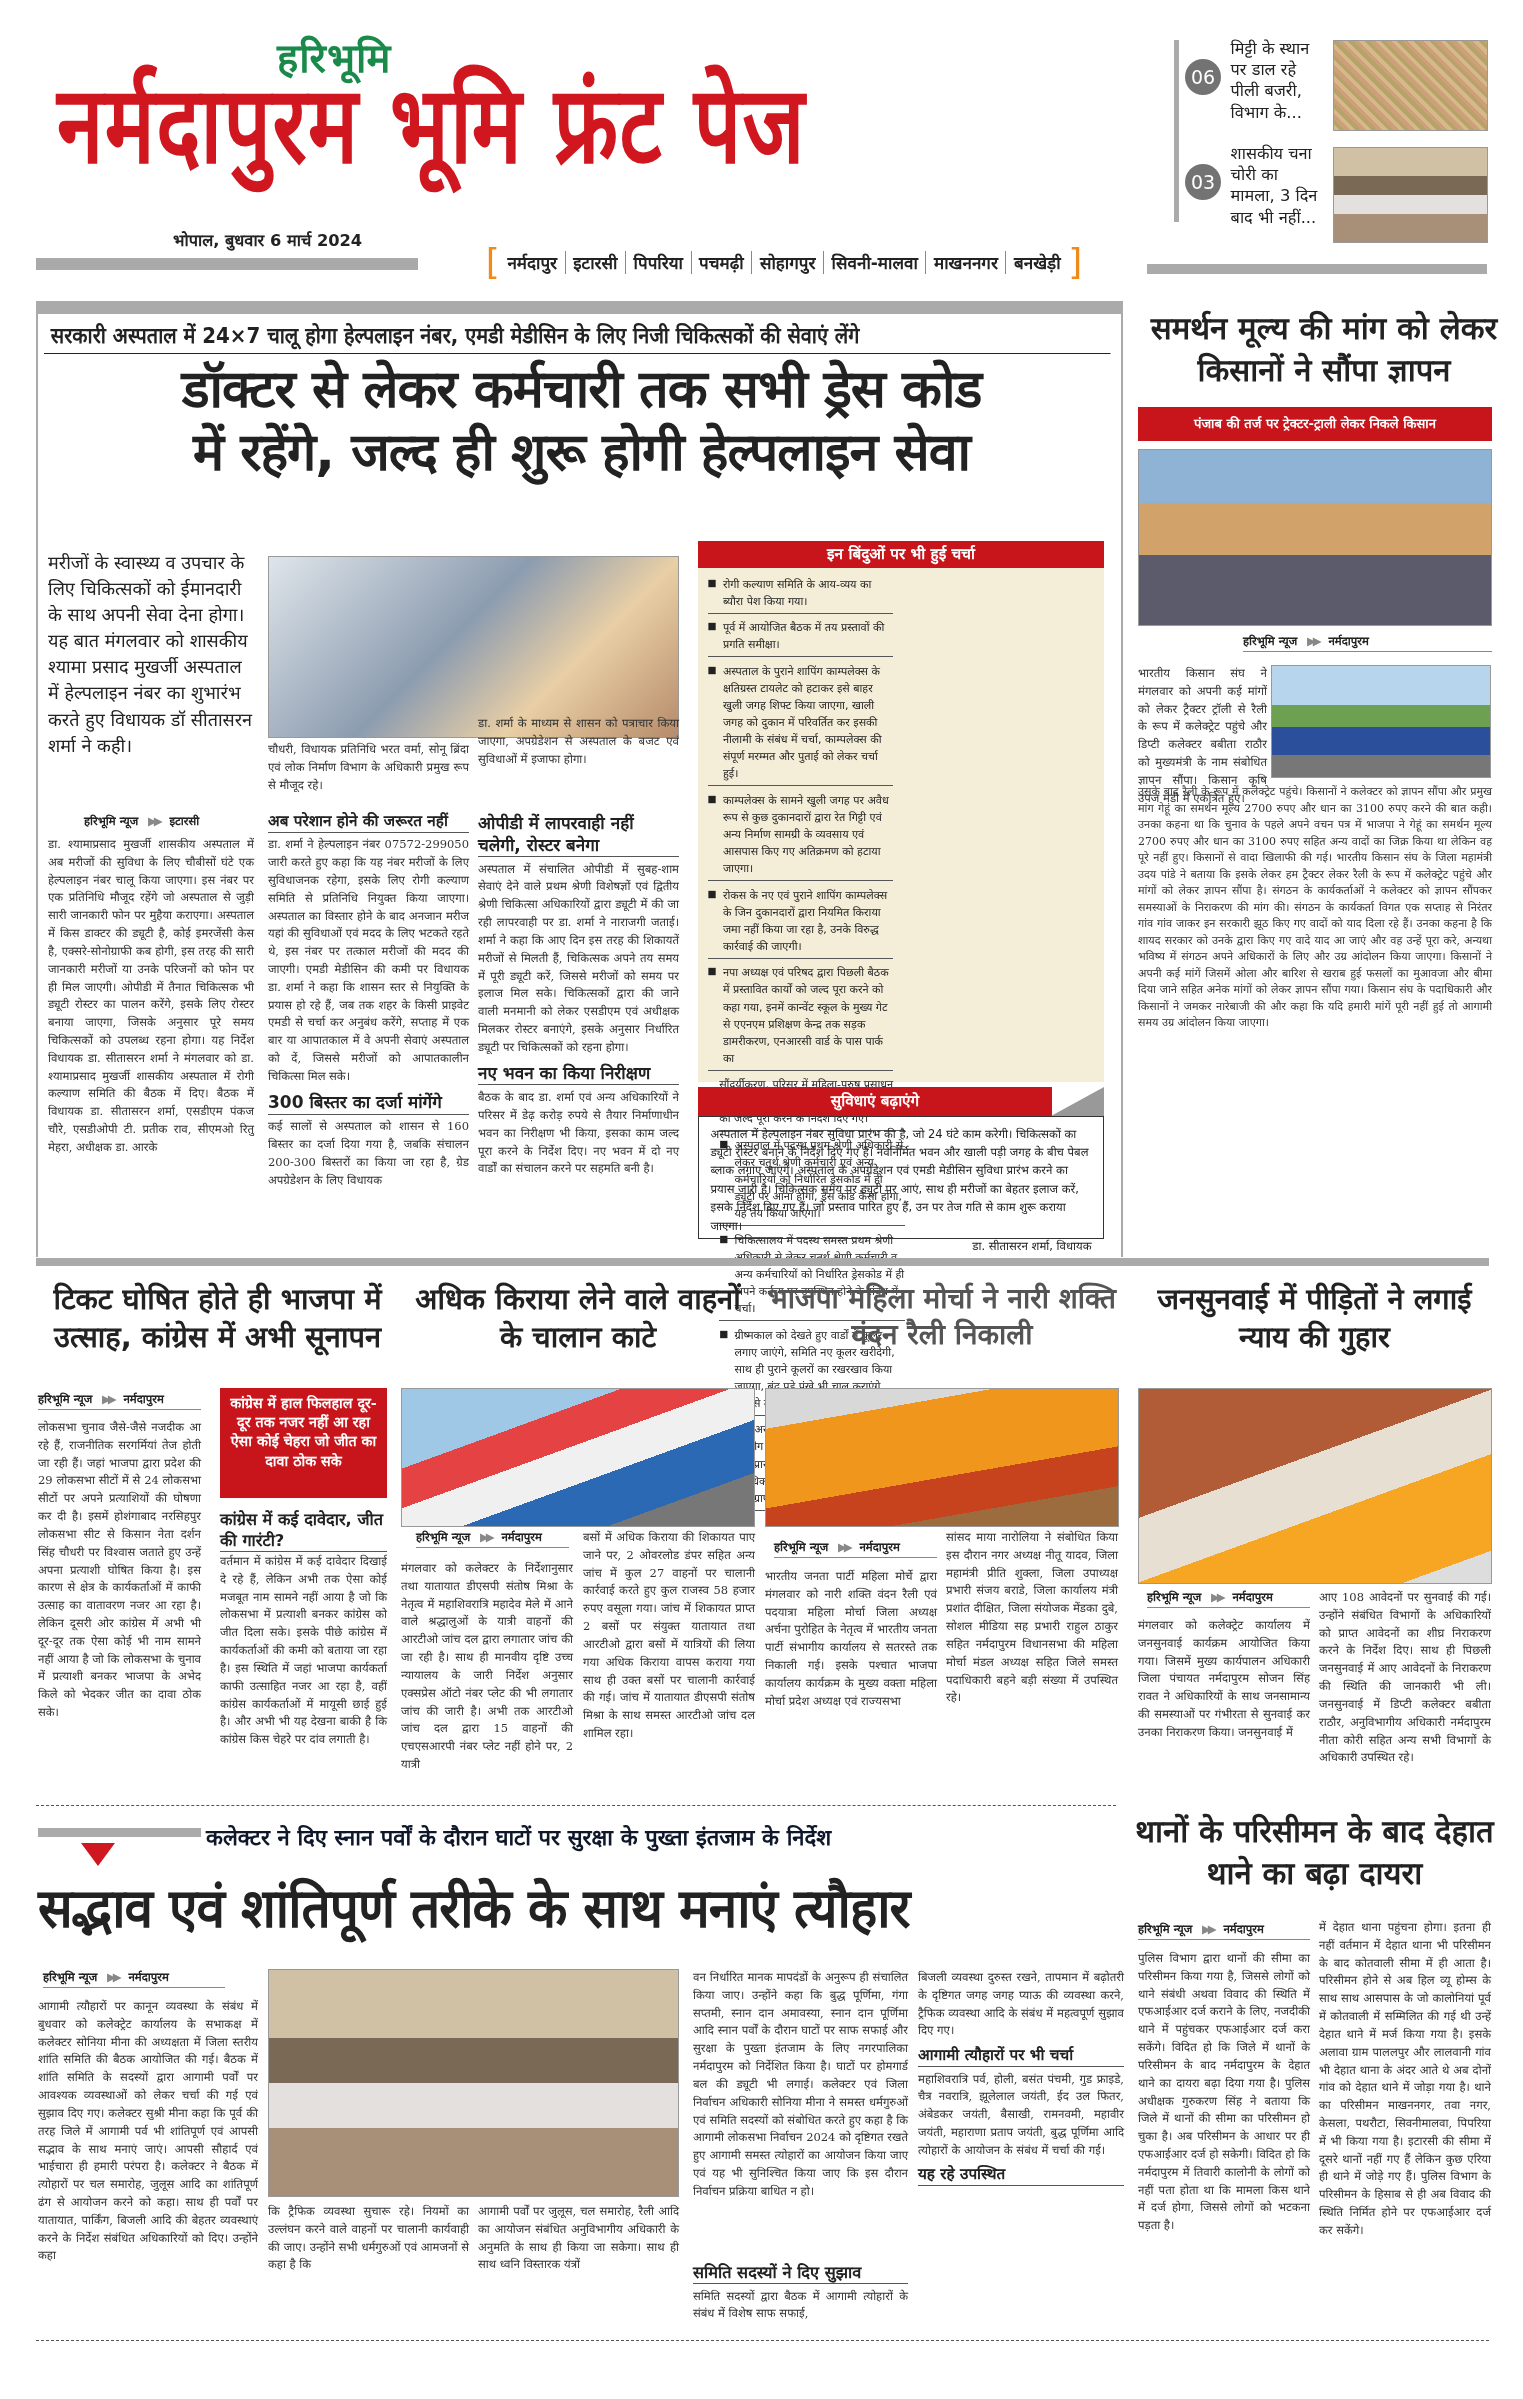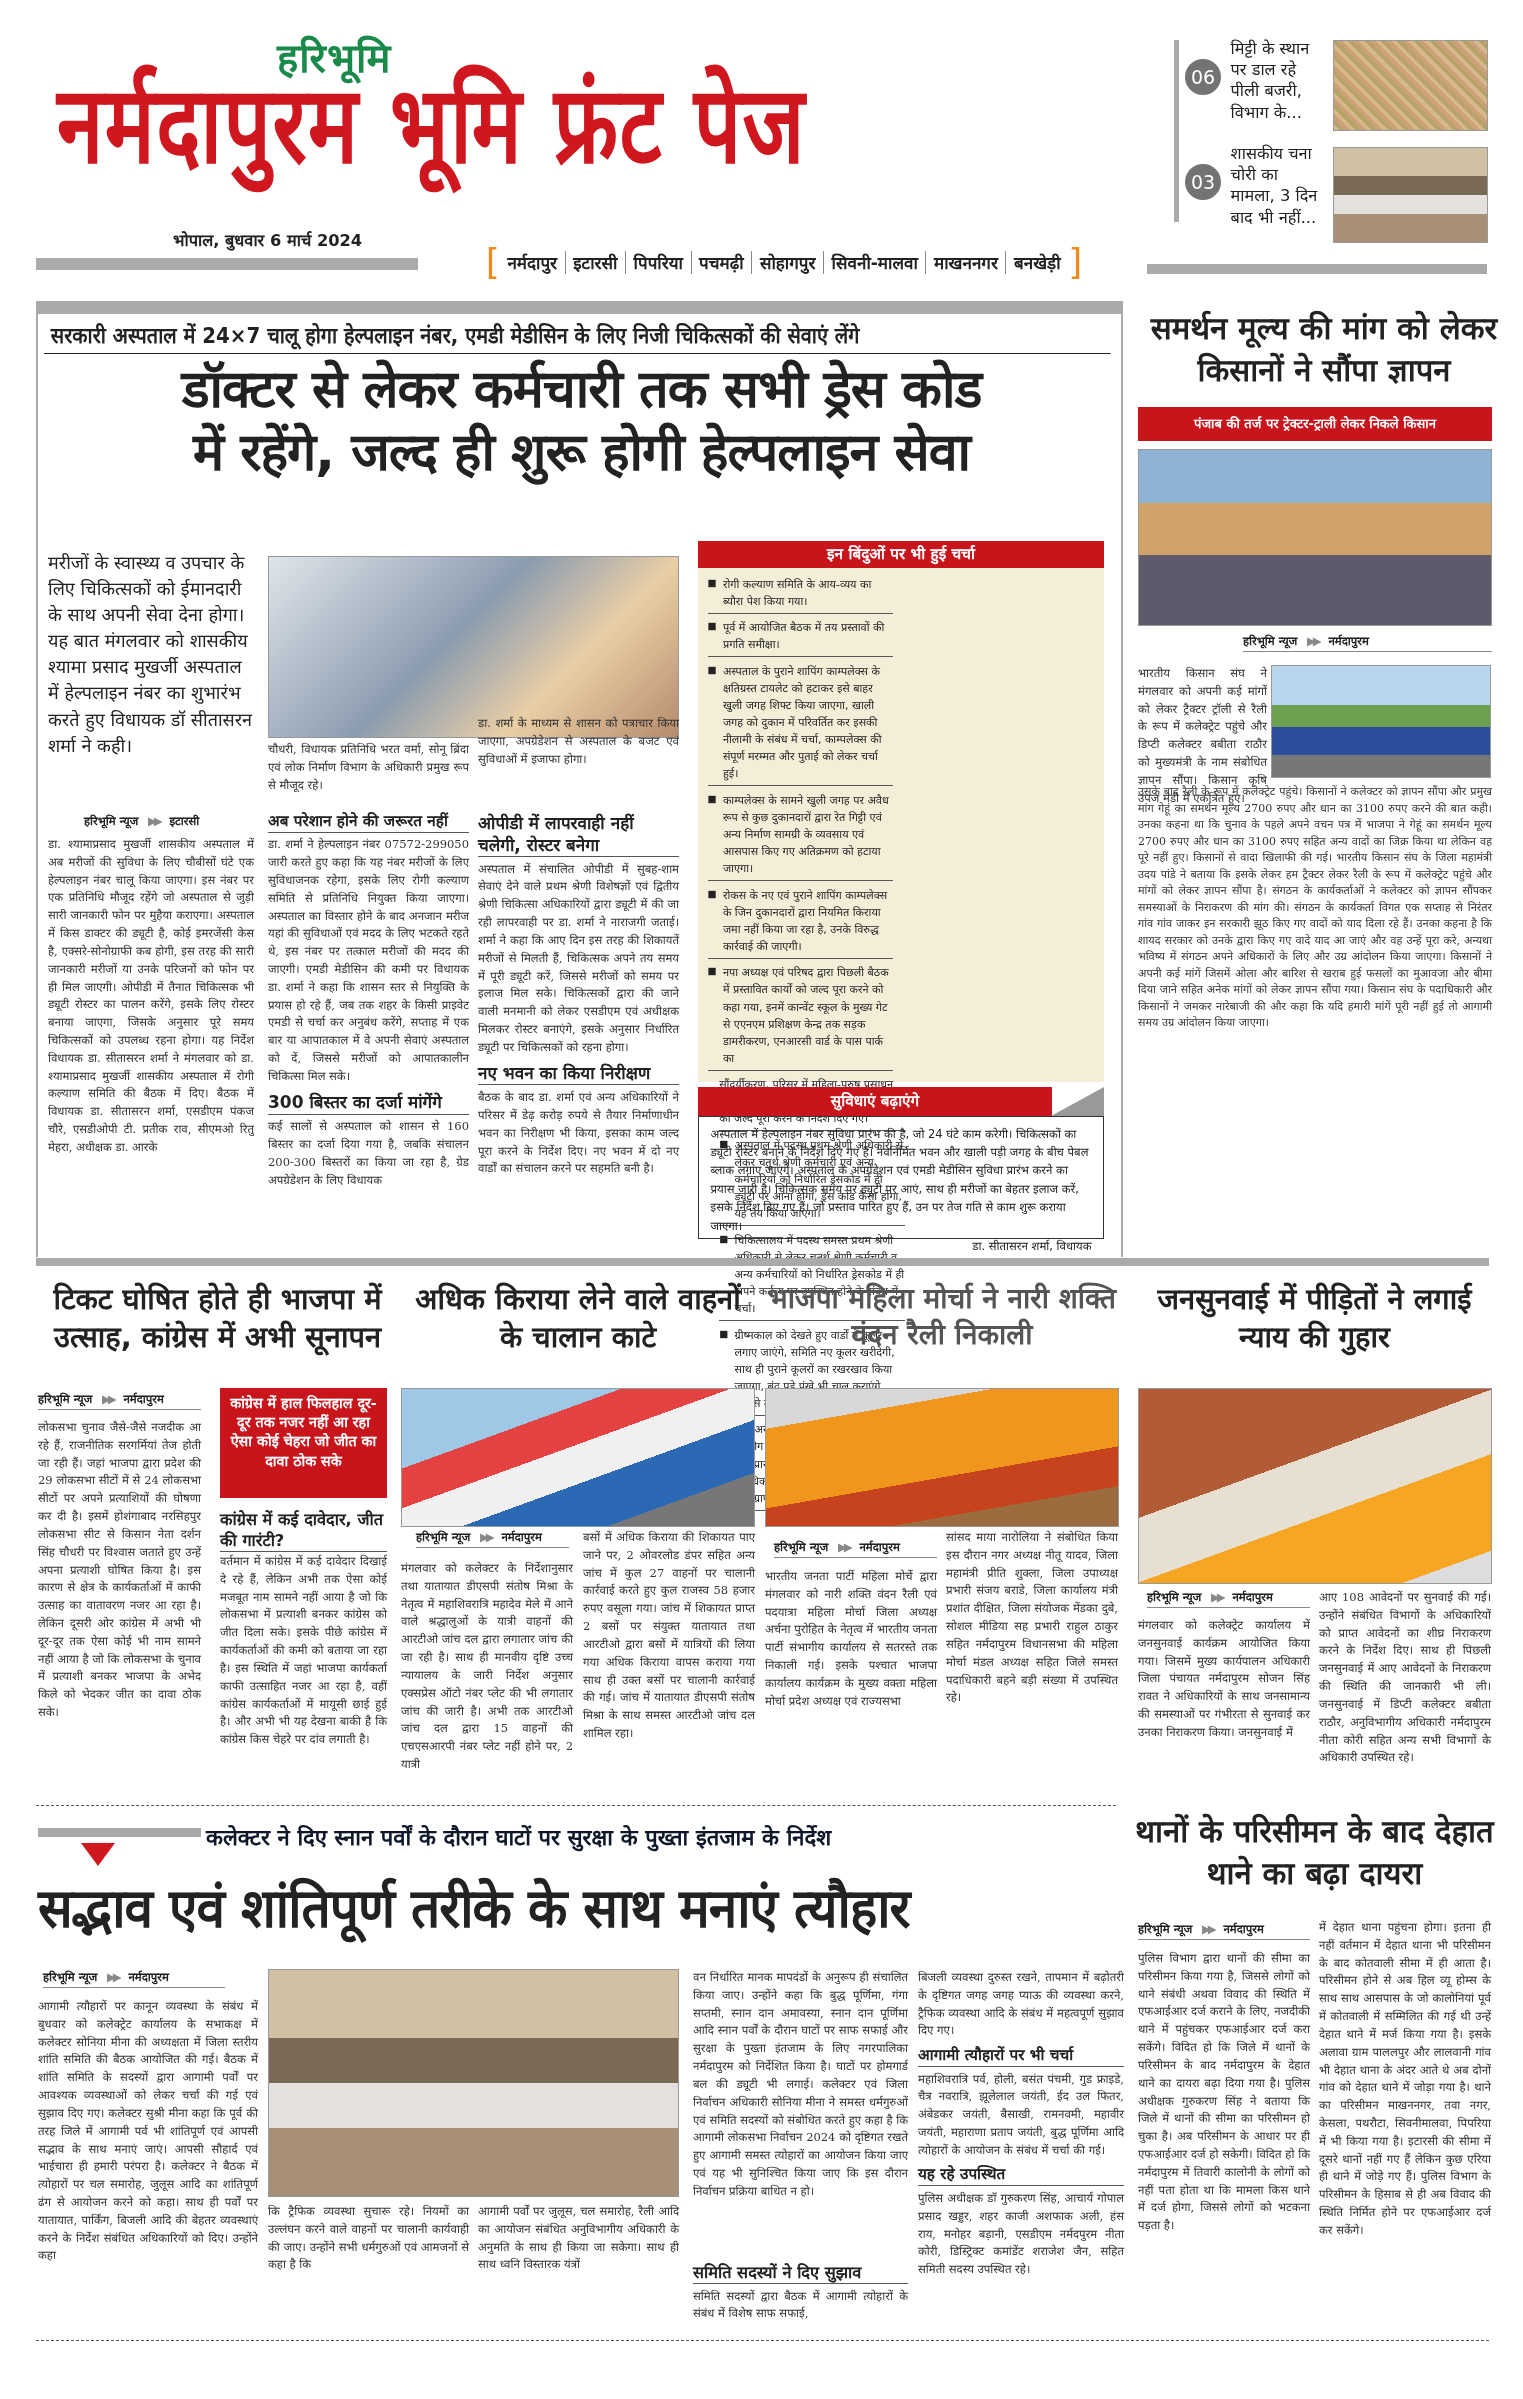--- a/index.html
+++ b/index.html
@@ -206,21 +206,20 @@
 <div class="abs body serif" style="left:693px;top:1969px;width:215px">वन निर्धारित मानक मापदंडों के अनुरूप ही संचालित किया जाए। उन्होंने कहा कि बुद्ध पूर्णिमा, गंगा सप्तमी, स्नान दान अमावस्या, स्नान दान पूर्णिमा आदि स्नान पर्वों के दौरान घाटों पर साफ सफाई और सुरक्षा के पुख्ता इंतजाम के लिए नगरपालिका नर्मदापुरम को निर्देशित किया है। घाटों पर होमगार्ड बल की ड्यूटी भी लगाई। कलेक्टर एवं जिला निर्वाचन अधिकारी सोनिया मीना ने समस्त धर्मगुरुओं एवं समिति सदस्यों को संबोधित करते हुए कहा है कि आगामी लोकसभा निर्वाचन 2024 को दृष्टिगत रखते हुए आगामी समस्त त्योहारों का आयोजन किया जाए एवं यह भी सुनिश्चित किया जाए कि इस दौरान निर्वाचन प्रक्रिया बाधित न हो।</div>
 <div class="abs" style="left:693px;top:2256px;width:215px">
   <div class="sub" style="font-size:16.3px">समिति सदस्यों ने दिए सुझाव</div>
   <div class="body serif">समिति सदस्यों द्वारा बैठक में आगामी त्योहारों के संबंध में विशेष साफ सफाई,</div>
 </div>
 <div class="abs" style="left:918px;top:1969px;width:206px">
   <div class="body serif">बिजली व्यवस्था दुरुस्त रखने, तापमान में बढ़ोतरी के दृष्टिगत जगह जगह प्याऊ की व्यवस्था करने, ट्रैफिक व्यवस्था आदि के संबंध में महत्वपूर्ण सुझाव दिए गए।</div>
   <div class="sub" style="font-size:15.3px">आगामी त्यौहारों पर भी चर्चा</div>
   <div class="body serif">महाशिवरात्रि पर्व, होली, बसंत पंचमी, गुड फ्राइडे, चैत्र नवरात्रि, झूलेलाल जयंती, ईद उल फितर, अंबेडकर जयंती, बैसाखी, रामनवमी, महावीर जयंती, महाराणा प्रताप जयंती, बुद्ध पूर्णिमा आदि त्योहारों के आयोजन के संबंध में चर्चा की गई।</div>
   <div class="sub" style="font-size:15.3px">यह रहे उपस्थित</div>
-  <div class="body serif">पुलिस अधीक्षक डॉ गुरुकरण सिंह, आचार्य गोपाल प्रसाद खड्डर, शहर काजी अशफाक अली, हंस राय, मनोहर बड़ानी, एसडीएम नर्मदपुरम नीता कोरी, डिस्ट्रिक्ट कमांडेंट शराजेश जैन, सहित समिती सदस्य उपस्थित रहे।</div>
 </div>
 <div class="abs dash" style="left:36px;top:2340px;width:1453px"></div>
 
 <div class="abs head-lg" style="left:1133px;top:1811px;width:363px;font-size:31px;text-align:center;line-height:1.35">थानों के परिसीमन के बाद देहात थाने का बढ़ा दायरा</div>
 <div class="abs byline" style="left:1138px;top:1921px;width:172px">
   <span>हरिभूमि न्यूज</span>
   <span class="arr">▶▶</span>
   <span>नर्मदापुरम</span>
 </div>
 <div class="abs body serif" style="left:1138px;top:1950px;width:172px">पुलिस विभाग द्वारा थानों की सीमा का परिसीमन किया गया है, जिससे लोगों को थाने संबंधी अथवा विवाद की स्थिति में एफआईआर दर्ज कराने के लिए, नजदीकी थाने में पहुंचकर एफआईआर दर्ज करा सकेंगे। विदित हो कि जिले में थानों के परिसीमन के बाद नर्मदापुरम के देहात थाने का दायरा बढ़ा दिया गया है। पुलिस अधीक्षक गुरुकरण सिंह ने बताया कि जिले में थानों की सीमा का परिसीमन हो चुका है। अब परिसीमन के आधार पर ही एफआईआर दर्ज हो सकेगी। विदित हो कि नर्मदापुरम में तिवारी कालोनी के लोगों को नहीं पता होता था कि मामला किस थाने में दर्ज होगा, जिससे लोगों को भटकना पड़ता है।</div>

